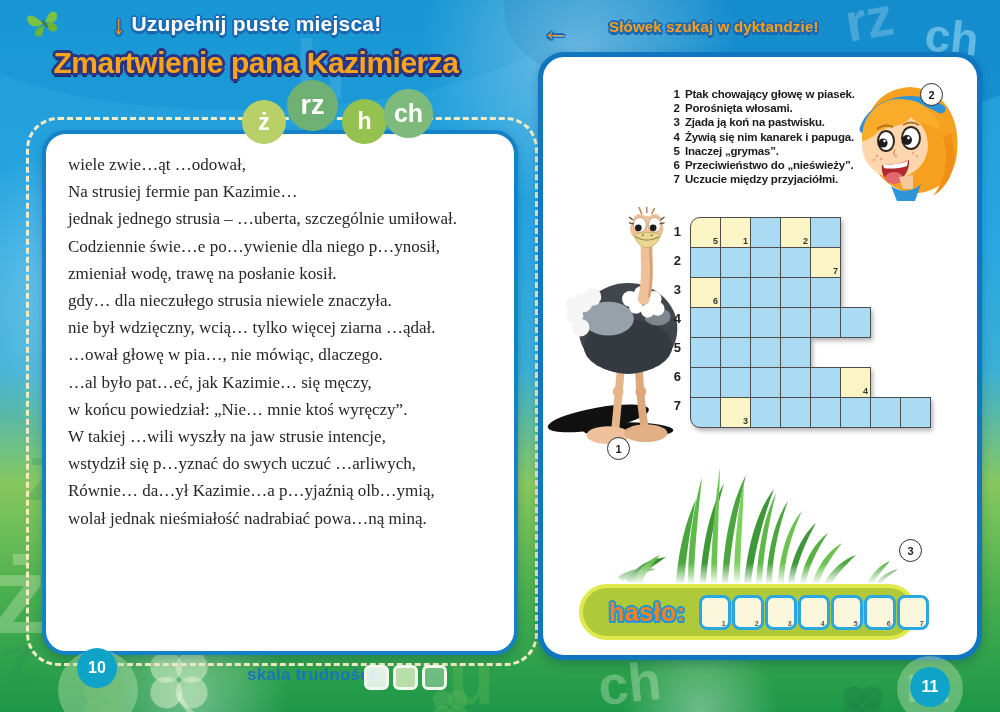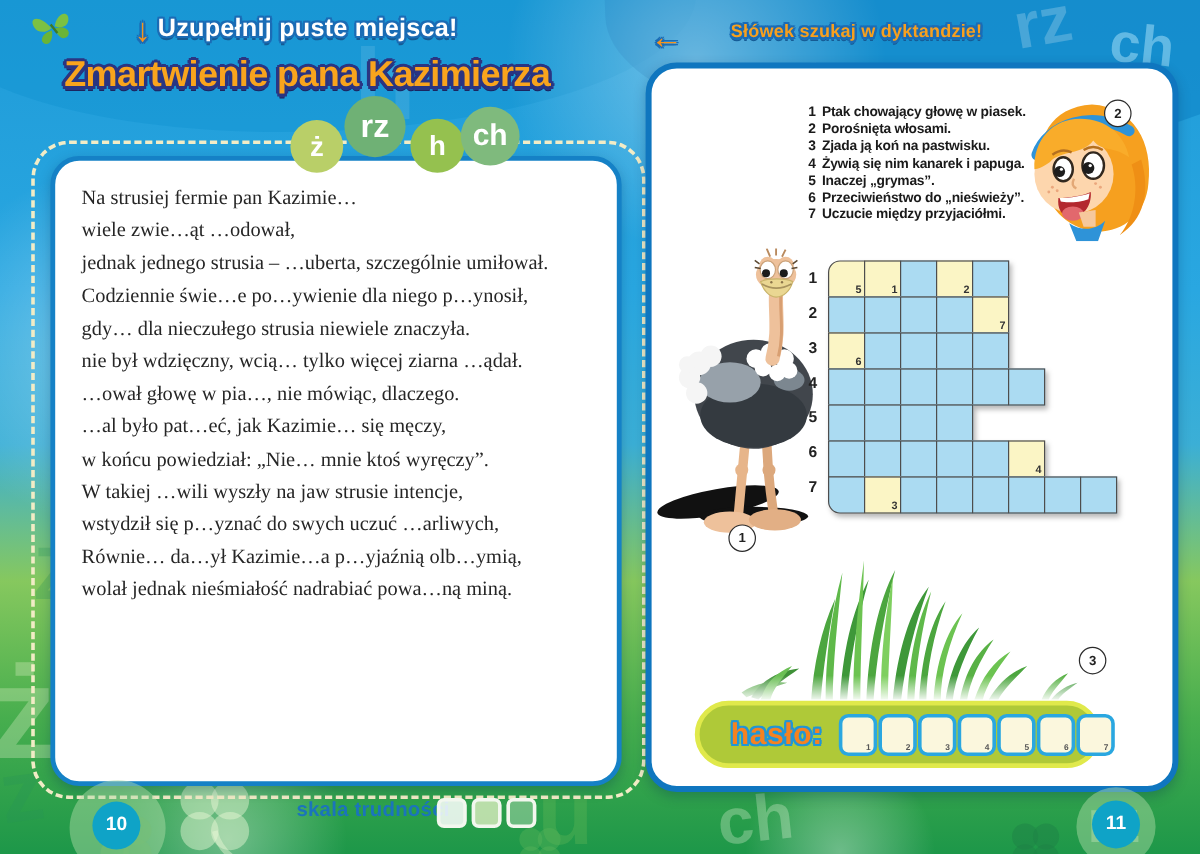--- a/index.html
+++ b/index.html
@@ -141,38 +141,39 @@
   <div id="letter-circles">
       <div class="letter-circle" style="left: 242px; top: 100px; width: 44px; height: 44px; background: rgb(185, 207, 104); font-size: 23px;">ż</div>
       <div class="letter-circle" style="left: 287px; top: 80px; width: 51px; height: 51px; background: rgb(111, 177, 117); font-size: 27px;">rz</div>
       <div class="letter-circle" style="left: 342px; top: 99px; width: 45px; height: 45px; background: rgb(149, 193, 79); font-size: 23px;">h</div>
       <div class="letter-circle" style="left: 384px; top: 89px; width: 49px; height: 49px; background: rgb(127, 186, 125); font-size: 25px;">ch</div>
     </div>
 
   <div class="dashed-frame"></div>
   <div class="left-card">
     <div class="poem" id="poem">
+        <div class="poem-line">wiele zwie…ąt …odował,</div>
         <div class="poem-line">Na strusiej fermie pan Kazimie…</div>
-        <div class="poem-line">wiele zwie…ąt …odował,</div>
         <div class="poem-line">jednak jednego strusia – …uberta, szczególnie umiłował.</div>
         <div class="poem-line">Codziennie świe…e po…ywienie dla niego p…ynosił,</div>
+        <div class="poem-line">zmieniał wodę, trawę na posłanie kosił.</div>
         <div class="poem-line">gdy… dla nieczułego strusia niewiele znaczyła.</div>
         <div class="poem-line">nie był wdzięczny, wcią… tylko więcej ziarna …ądał.</div>
         <div class="poem-line">…ował głowę w pia…, nie mówiąc, dlaczego.</div>
         <div class="poem-line">…al było pat…eć, jak Kazimie… się męczy,</div>
         <div class="poem-line">w końcu powiedział: „Nie… mnie ktoś wyręczy”.</div>
         <div class="poem-line">W takiej …wili wyszły na jaw strusie intencje,</div>
         <div class="poem-line">wstydził się p…yznać do swych uczuć …arliwych,</div>
         <div class="poem-line">Równie… da…ył Kazimie…a p…yjaźnią olb…ymią,</div>
         <div class="poem-line">wolał jednak nieśmiałość nadrabiać powa…ną miną.</div>
       </div>
   </div>
 
   <div class="page-halo" style="left:58px;top:650px;width:80px;height:80px;"></div>
-  <div class="page-circle" style="left:77px;top:668px;">10</div>
+  <div class="page-circle" style="left:77px;top:648px;">10</div>
   <div class="skala">skala trudności</div>
   <div class="diff-squares" id="difficulty-squares">
       <div class="diff-square" style="background: rgba(255, 255, 255, 0.85);"></div>
       <div class="diff-square" style="background: rgba(201, 228, 180, 0.9);"></div>
       <div class="diff-square" style="background: rgba(235, 243, 225, 0.35);"></div>
     </div>
 
   <div class="instr" style="left:542px;top:18px;">
     <span class="instr-arrow">←</span>
     <span class="instr-text-orange">Słówek szukaj w dyktandzie!</span>

